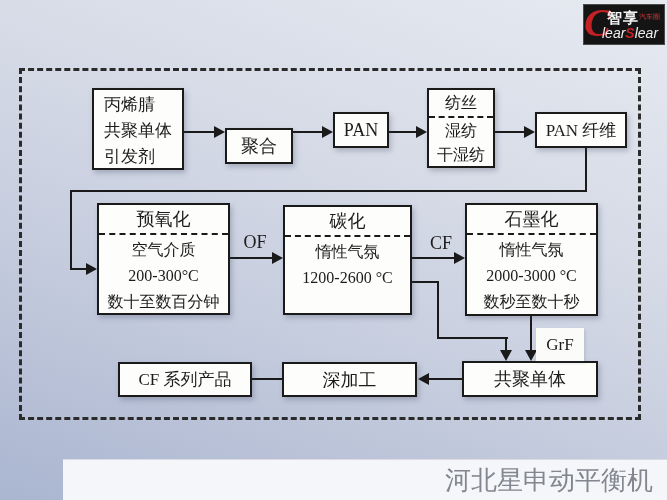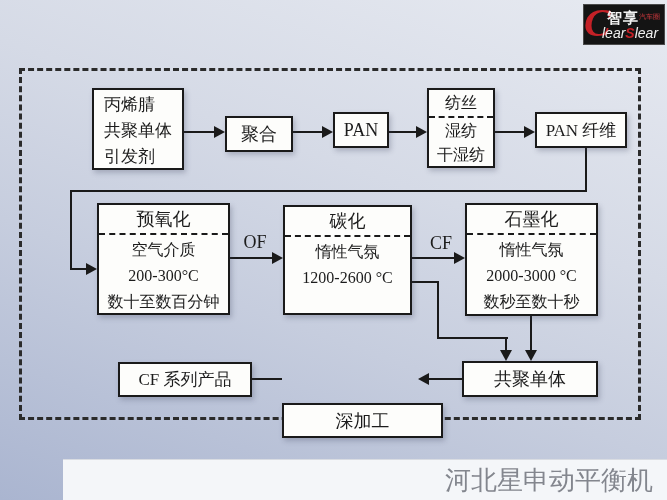--- a/index.html
+++ b/index.html
@@ -57,21 +57,21 @@
   </div>
 
   <div class="frame"></div>
 
   <div class="box" style="left:92px;top:88px;width:92px;height:82px;padding-top:2px;">
     <div class="raw-row">丙烯腈</div>
     <div class="raw-row">共聚单体</div>
     <div class="raw-row">引发剂</div>
   </div>
 
-  <div class="box center" style="left:225px;top:116px;width:68px;height:36px;font-size:18px;">聚合</div>
+  <div class="box center" style="left:225px;top:128px;width:68px;height:36px;font-size:18px;">聚合</div>
 
   <div class="box center" style="left:333px;top:112px;width:56px;height:36px;font-size:18px;">PAN</div>
 
   <div class="box" style="left:427px;top:88px;width:68px;height:80px;">
     <div class="proc-title" style="font-size:16px;height:26px;line-height:26px;">纺丝</div>
     <div class="proc-row" style="line-height:24px;padding-top:1px;">湿纺</div>
     <div class="proc-row" style="line-height:24px;">干湿纺</div>
   </div>
 
   <div class="box center" style="left:535px;top:112px;width:92px;height:36px;font-size:17px;">PAN 纤维</div>
@@ -90,21 +90,21 @@
   </div>
 
   <div class="box" style="left:465px;top:203px;width:133px;height:113px;">
     <div class="proc-title">石墨化</div>
     <div class="proc-row" style="padding-top:2px;">惰性气氛</div>
     <div class="proc-row">2000-3000 °C</div>
     <div class="proc-row">数秒至数十秒</div>
   </div>
 
   <div class="box center" style="left:462px;top:361px;width:136px;height:36px;font-size:18px;">共聚单体</div>
-  <div class="box center" style="left:282px;top:362px;width:161px;height:35px;font-size:18px;margin-top:41px;">深加工</div>
+  <div class="box center" style="left:282px;top:362px;width:135px;height:35px;font-size:18px;">深加工</div>
   <div class="box center" style="left:98px;top:362px;width:134px;height:35px;font-size:17px;margin-left:20px;">CF 系列产品</div>
 
   <div class="hl" style="left:184px;top:131px;width:30px;"></div>
   <div class="ar ar-right" style="left:214px;top:126px;"></div>
 
   <div class="hl" style="left:293px;top:131px;width:29px;"></div>
   <div class="ar ar-right" style="left:322px;top:126px;"></div>
 
   <div class="hl" style="left:389px;top:131px;width:27px;"></div>
   <div class="ar ar-right" style="left:416px;top:126px;"></div>
@@ -127,20 +127,21 @@
   <div class="edge-label" style="left:424px;top:233px;width:34px;">CF</div>
 
   <div class="hl" style="left:412px;top:281px;width:27px;"></div>
   <div class="vl" style="left:437px;top:281px;height:58px;"></div>
   <div class="hl" style="left:437px;top:337px;width:71px;"></div>
   <div class="vl" style="left:505px;top:337px;height:14px;"></div>
   <div class="ar ar-down" style="left:500px;top:350px;"></div>
 
   <div class="vl" style="left:530px;top:316px;height:35px;"></div>
   <div class="ar ar-down" style="left:525px;top:350px;"></div>
+  <div class="grf-chip">GrF</div>
 
   <div class="hl" style="left:429px;top:378px;width:33px;"></div>
   <div class="ar ar-left" style="left:418px;top:373px;"></div>
 
   <div class="hl" style="left:245px;top:378px;width:37px;"></div>
   <div class="ar ar-left" style="left:234px;top:373px;"></div>
 
   <div class="wm-bar">
     <span>河北星申动平衡机</span>
   </div>

